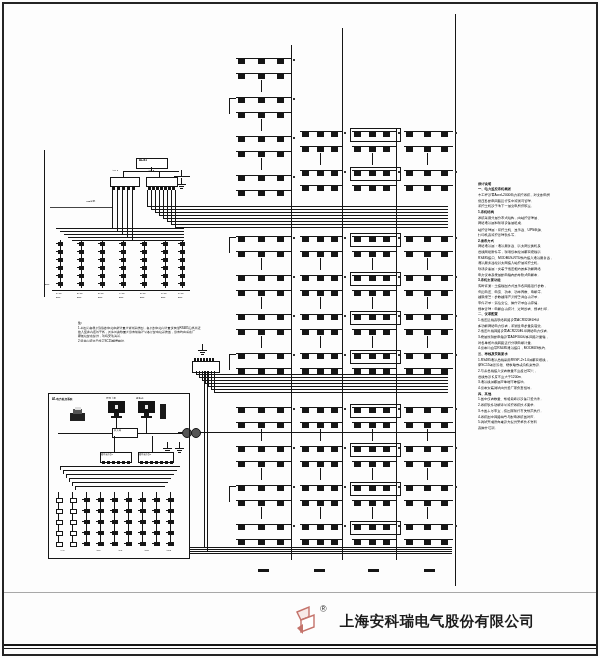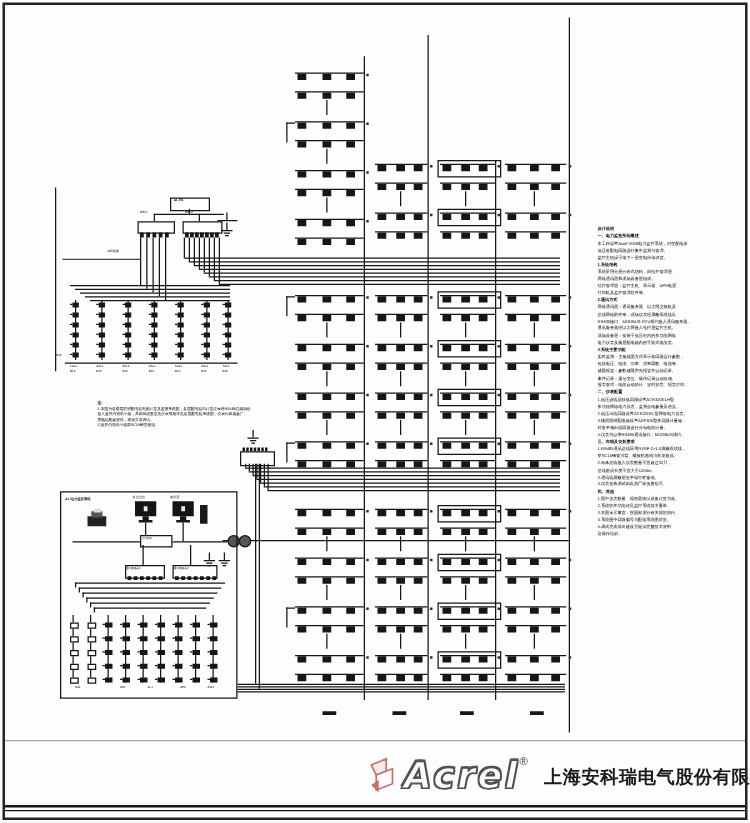--- a/index.html
+++ b/index.html
@@ -875,19 +875,18 @@
       <div class="note-line">家随箱配套提供，现场安装调试。</div>
       <div class="note-line">2.竖井内通讯干线穿SC15钢管敷设。</div>
     </div>
 
   <div id="footer-content">
     <svg width="27" height="34" viewBox="0 0 27 34">
       <path d="M4 9 L16 4 L16 14 L8 17 Z" fill="#f7e9e7" stroke="#c4736b" stroke-width="1.4"></path>
       <path d="M8 17 L21 12 L21 24 L8 29 Z" fill="#ffffff" stroke="#c4736b" stroke-width="1.4"></path>
       <path d="M4 25 L10 21 L10 31 Z" fill="#c4736b"></path>
     </svg>
-    <span id="acrel-wordmark">Acrel</span>
     <sup id="acrel-reg">®</sup>
     <span id="company-name">上海安科瑞电气股份有限公司</span>
   </div>
 
   <div id="frame"></div>
 </div>
 
 </body></html>

